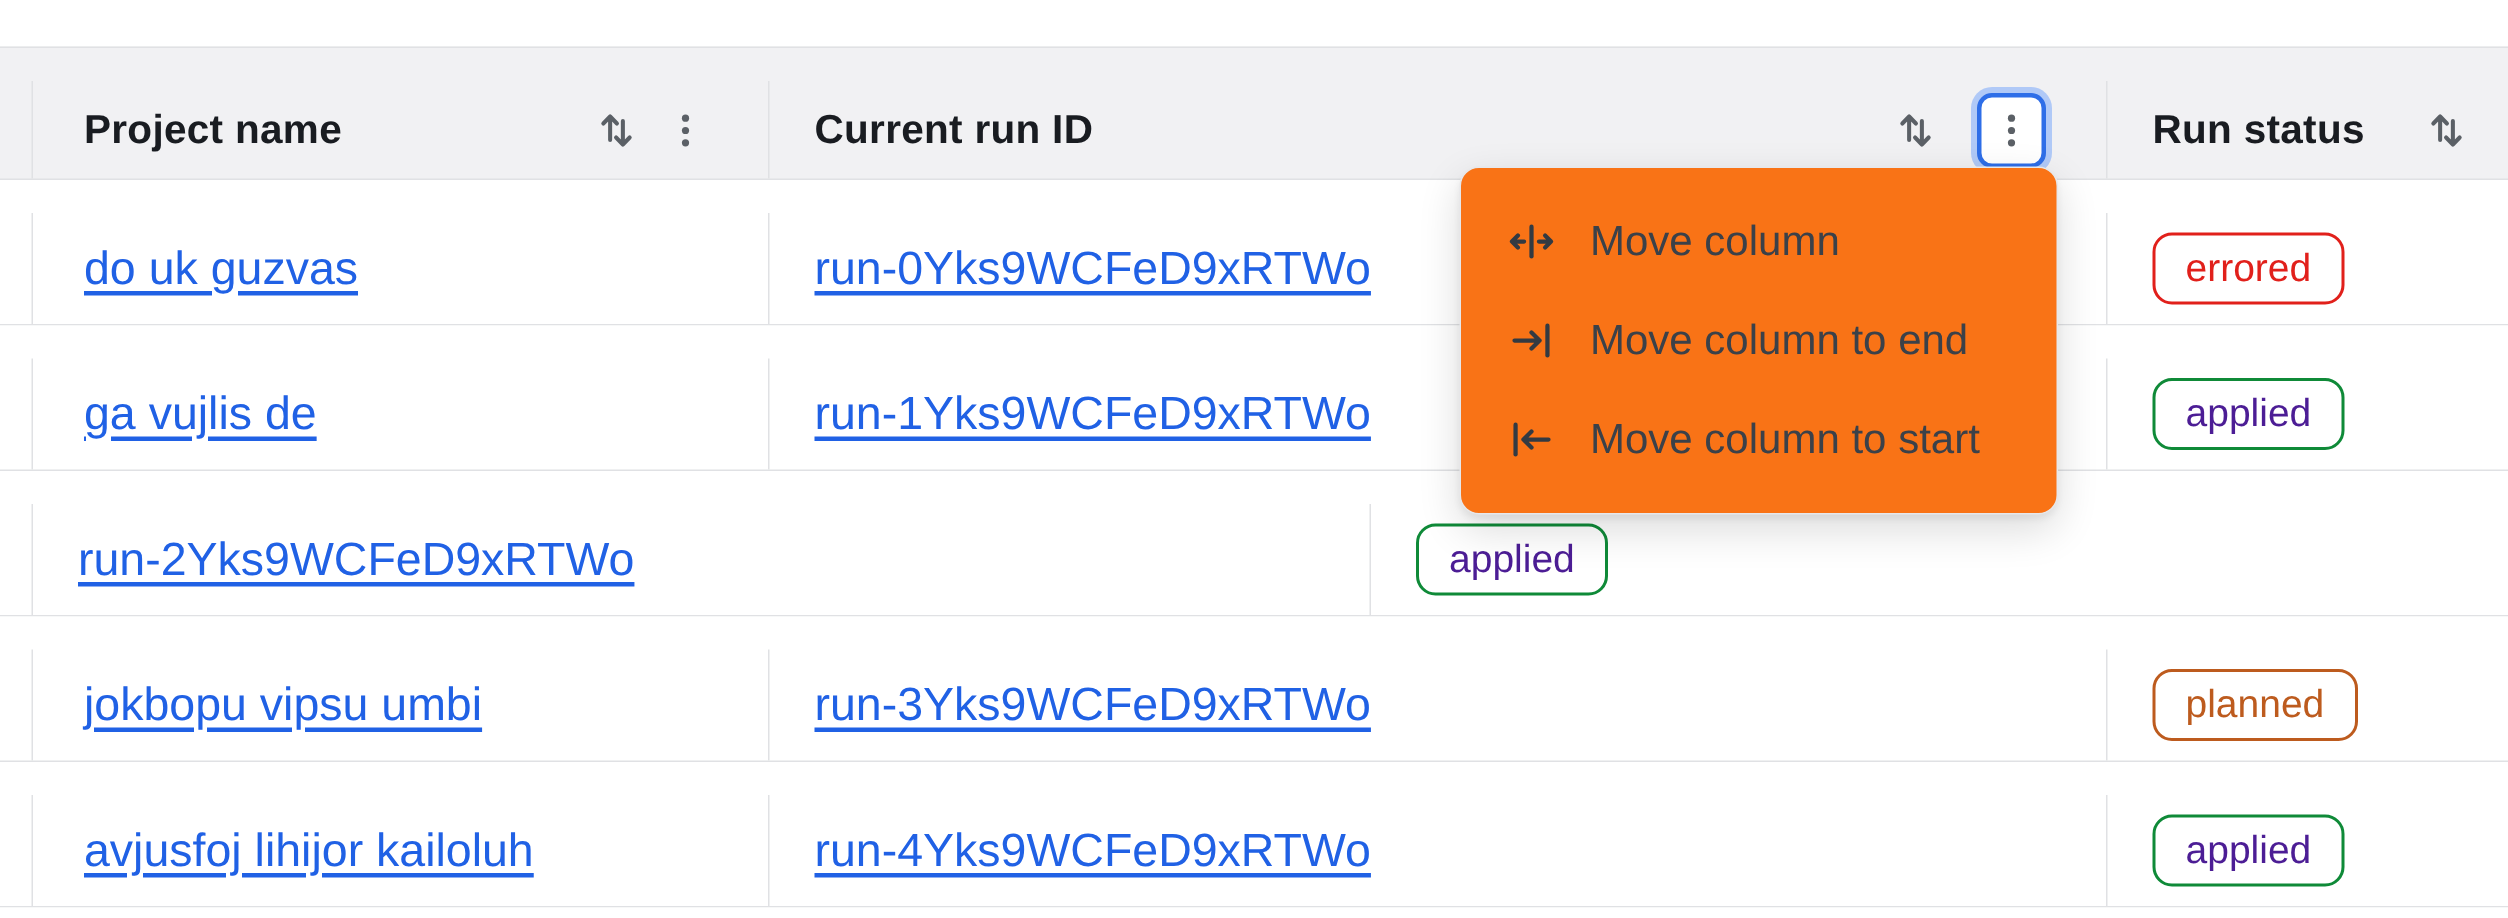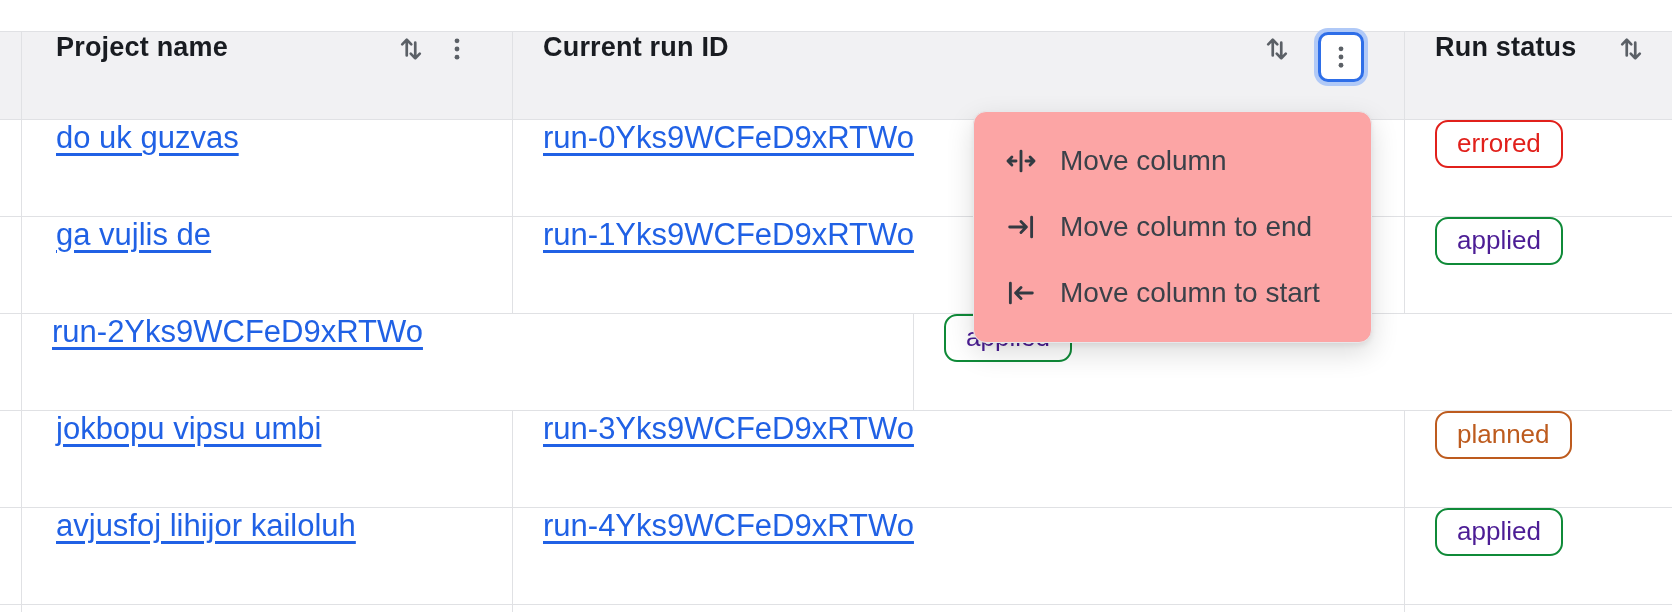--- a/index.html
+++ b/index.html
@@ -12,21 +12,21 @@
   .row { display: flex; width: 100%; }
   .header-row {
     height: 89px;
     background: #f1f1f3;
     border-top: 1px solid #e0e1e4;
     border-bottom: 1px solid #e0e1e4;
   }
   .data-row { height: 97px; background: #ffffff; border-bottom: 1px solid #e0e1e4; }
   .partial-row { height: 7px; background: #ffffff; }
 
-  .cell { display: flex; align-items: flex-start; border-right: 1px solid #e0e1e4; }
+  .cell { display: flex; align-items: center; border-right: 1px solid #e0e1e4; margin-top: 22px; }
   .sliver-cell  { width: 22px; flex: 0 0 22px; }
   .project-cell { width: 491px; flex: 0 0 491px; padding-left: 34px; padding-right: 40px; }
   .run-cell     { width: 892px; flex: 0 0 892px; padding-left: 30px; padding-right: 40px; }
   .status-cell  { flex: 1 1 auto; padding-left: 30px; padding-right: 24px; border-right: none; }
 
   .header-label { font-size: 27px; font-weight: bold; color: #191c21; letter-spacing: 0.2px; }
 
   .icon-btn {
     display: inline-flex; align-items: center; justify-content: center;
     background: transparent; border: none; cursor: pointer; padding: 0;
@@ -56,21 +56,21 @@
     padding: 7px 20px; border: 2px solid; border-radius: 13px;
     background: #ffffff;
   }
   .badge-errored { color: #e1201b; border-color: #e1201b; }
   .badge-applied { color: #4c1d95; border-color: #0f8a38; }
   .badge-planned { color: #bd5b1e; border-color: #bd5b1e; }
 
   .menu {
     position: absolute; left: 973px; top: 111px;
     width: 399px;
-    background: #fca5a5;
+    background: #f97316;
     border: 1px solid #e7e8eb;
     border-radius: 13px;
     box-shadow: 0 3px 5px rgba(0,0,0,0.06), 0 10px 28px rgba(0,0,0,0.14);
     padding: 16px 0;
     z-index: 10;
   }
   .menu-item {
     height: 66px; display: flex; align-items: center;
     padding: 0 24px 0 30px; gap: 22px; cursor: pointer;
     font-size: 28px; color: #3b4149; white-space: nowrap;

